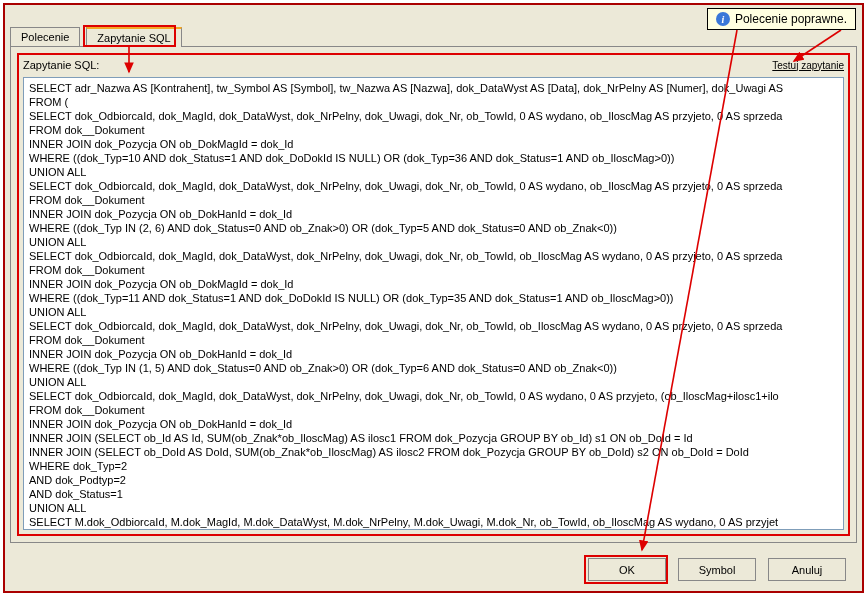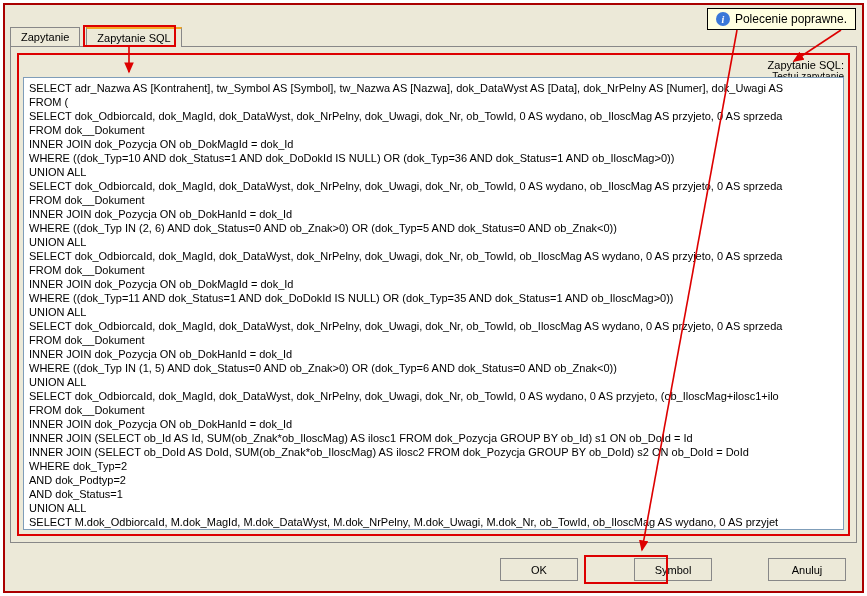--- a/index.html
+++ b/index.html
@@ -98,22 +98,21 @@
       pointer-events: none;
       z-index: 5;
     }
     .label-row {
       position: absolute;
       top: 12px;
       left: 12px;
       right: 12px;
       display: flex;
       justify-content: space-between;
-      align-items: flex-end;
-      flex-direction: column;
+      align-items: center;
     }
     .label-row .lbl { font-size: 11px; }
     .label-row .test-link {
       text-decoration: underline;
       cursor: pointer;
       font-size: 10px;
     }
     .sql-box {
       position: absolute;
       top: 30px;
@@ -138,21 +137,20 @@
       gap: 12px;
     }
     .btn {
       min-width: 78px;
       height: 23px;
       border: 1px solid #888;
       background: #ece9d8;
       font-size: 11px;
       cursor: pointer;
       font-family: Tahoma, Arial, sans-serif;
-      margin-left: 44px;
     }
     .ok-highlight {
       position: absolute;
       border: 2px solid #d00;
       bottom: 7px;
       right: 194px;
       width: 84px;
       height: 29px;
       z-index: 5;
       pointer-events: none;
@@ -170,21 +168,21 @@
 <body>
 
 <div class="outer">
 
   <div class="tooltip">
     <span class="icon">i</span>
     <b>Polecenie poprawne.</b>
   </div>
 
   <div class="tabs">
-    <div class="tab">Zapytanie</div>
+    <div class="tab">Polecenie</div>
     <div class="tab active">Zapytanie SQL</div>
   </div>
   <div class="tab-highlight"></div>
 
   <div class="panel">
     <div class="inner-highlight"></div>
     <div class="label-row">
       <span class="lbl">Zapytanie SQL:</span>
       <span class="test-link">Testuj zapytanie</span>
     </div>

